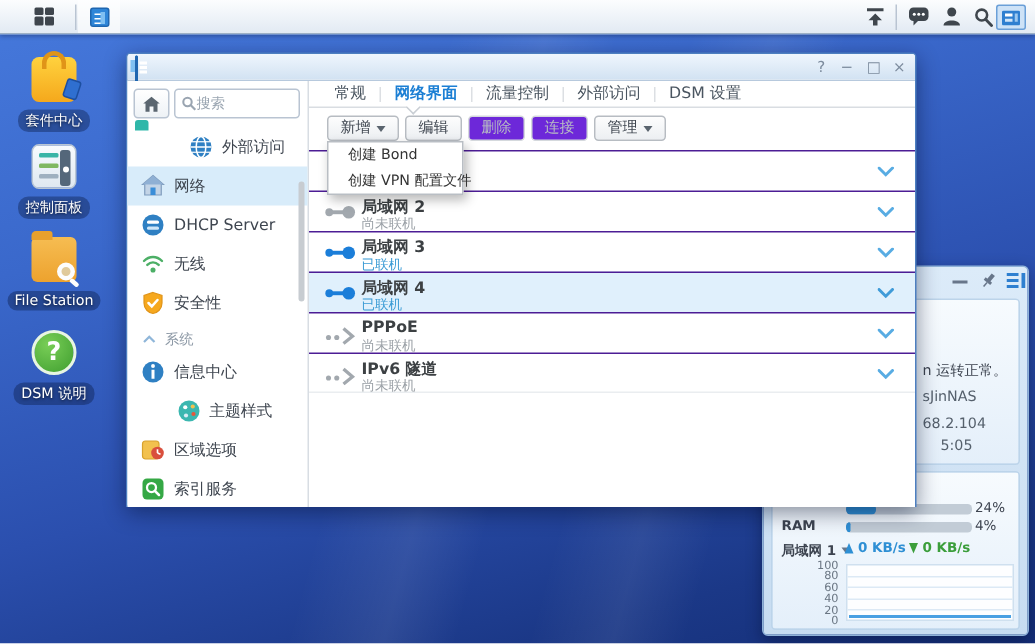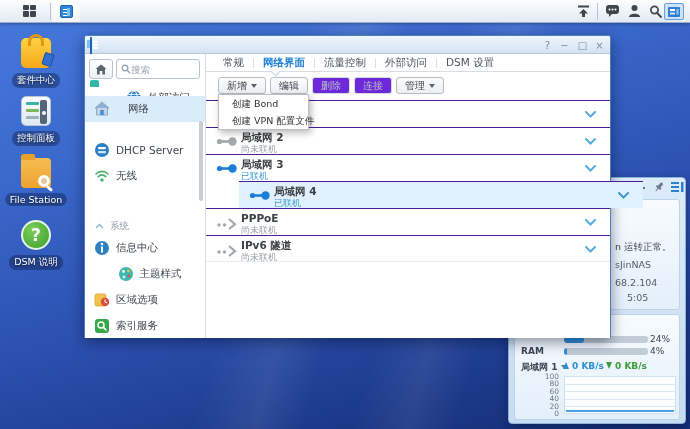--- a/index.html
+++ b/index.html
@@ -81,21 +81,21 @@
   .btn.disabled { color:#b8bdc3; background:#6d28d9; border-color:#d5d9dd; cursor:default; }
   .caret { width:0; height:0; border-left:3px solid transparent; border-right:3px solid transparent; border-top:4px solid #5a646e; }
   
   #ddmenu { left:12px; top:40px; width:91px; background:#fff; border:1px solid #b9bec4; z-index:60;
     box-shadow:2px 3px 7px rgba(0,0,0,.28); }
   .dditem { height:17px; line-height:17px; padding-left:13px; font-size:9.5px; color:#333; cursor:pointer; white-space:nowrap; }
   
   #iflist { left:0; top:46px; width:404px; }
   .ifrow { left:0; width:404px; height:27px; border-top:1px solid #4c1d95; cursor:pointer; }
   .ifrow.last { border-bottom:1px solid #eaedf0; }
-  .ifrow.sel { background:#e0f0fc;margin-left:33px; }
+  .ifrow.sel { background:#e0f0fc; }
   .ifrow .ific { position:absolute; left:10px; top:7px; }
   .iftitle { position:absolute; left:35px; top:3px; font-size:10.5px; font-weight:bold; color:#3c4043; }
   .ifsub { position:absolute; left:35px; top:15px; font-size:9px; color:#9aa0a6; }
   .ifsub.on { color:#3a9bd5; }
   .chev { position:absolute; right:14px; top:10px; }
   
   #widget { left:508px; top:177px; width:178px; height:247px; z-index:10;
     background:linear-gradient(#dcebf9,#c7dcf1); border:1px solid #8fb2d8; border-radius:4px;
     box-shadow:0 3px 10px rgba(0,10,40,.4); }
   .wpanel { left:5px; width:166px; background:linear-gradient(#f7fbfe,#e4effa); border:1px solid #bcd4ea; border-radius:3px; }
@@ -288,21 +288,21 @@
       <div class="abs srow" style="top:31px;padding-left:32px;">
         <svg class="sic" viewBox="0 0 16 16">
             <circle cx="8" cy="8" r="7" fill="#2f80c3"></circle>
             <ellipse cx="8" cy="8" rx="3.2" ry="7" fill="none" stroke="#fff" stroke-width="1"></ellipse>
             <line x1="1" y1="8" x2="15" y2="8" stroke="#fff" stroke-width="1"></line>
             <line x1="2" y1="4.5" x2="14" y2="4.5" stroke="#fff" stroke-width="0.8"></line>
             <line x1="2" y1="11.5" x2="14" y2="11.5" stroke="#fff" stroke-width="0.8"></line>
           </svg>
         <span>外部访问</span>
       </div>
-      <div class="abs srow sel" style="top:42px;gap:12px;">
+      <div class="abs srow sel" style="top:57px;">
         <svg class="sic" viewBox="0 0 16 16">
             <path d="M8,1 L15,7 L13.5,7 L13.5,14 L2.5,14 L2.5,7 L1,7 Z" fill="#c3d4e6" stroke="#7f9cbd" stroke-width="0.8"></path>
             <rect x="6.3" y="9" width="3.4" height="5" fill="#3a8ed8"></rect>
             <path d="M8,1 L15,7 L1,7 Z" fill="#8fb0d4"></path>
           </svg>
         <span>网络</span>
       </div>
       <div class="abs srow" style="top:83px;">
         <svg class="sic" viewBox="0 0 16 16">
             <circle cx="8" cy="8" r="7" fill="#2f80c3"></circle>
@@ -311,20 +311,27 @@
           </svg>
         <span>DHCP Server</span>
       </div>
       <div class="abs srow" style="top:109px;">
         <svg class="sic" viewBox="0 0 16 16">
             <path d="M2,6 C5.5,2.5 10.5,2.5 14,6" fill="none" stroke="#4caf66" stroke-width="1.6" stroke-linecap="round"></path>
             <path d="M4.2,8.6 C6.5,6.4 9.5,6.4 11.8,8.6" fill="none" stroke="#4caf66" stroke-width="1.6" stroke-linecap="round"></path>
             <circle cx="8" cy="12" r="1.7" fill="#4caf66"></circle>
           </svg>
         <span>无线</span>
+      </div>
+      <div class="abs srow" style="top:135px;">
+        <svg class="sic" viewBox="0 0 16 16">
+            <path d="M8,1 L14,3 L14,8 C14,12 11,14.5 8,15 C5,14.5 2,12 2,8 L2,3 Z" fill="#f6a81e" stroke="#e0941a" stroke-width="0.8"></path>
+            <path d="M5,8 L7.2,10.2 L11,6" fill="none" stroke="#fff" stroke-width="1.7" stroke-linecap="round"></path>
+          </svg>
+        <span>安全性</span>
       </div>
       <div class="abs shead" style="top:163px;">
         <svg width="9" height="6" viewBox="0 0 9 6" style="margin-left:10px;">
             <polyline points="1,5 4.5,1.5 8,5" fill="none" stroke="#8fb6d9" stroke-width="1.5"></polyline>
           </svg>
         <span>系统</span>
       </div>
       <div class="abs srow" style="top:181px;">
         <svg class="sic" viewBox="0 0 16 16">
             <circle cx="8" cy="8" r="7" fill="#2f80c3"></circle>

